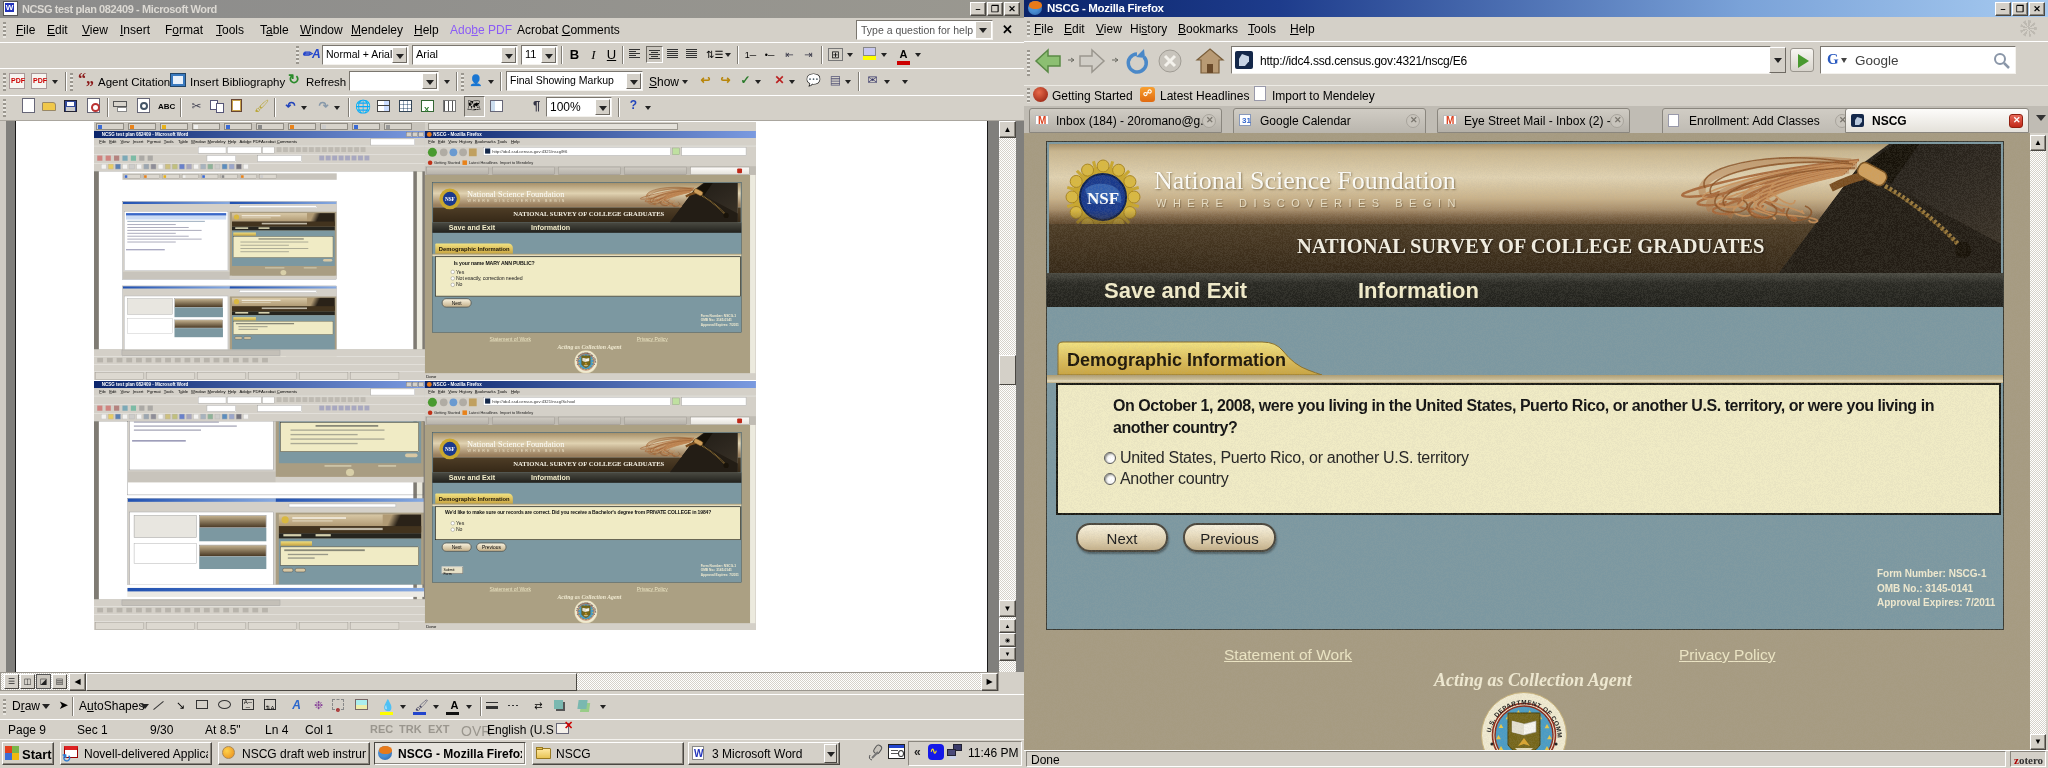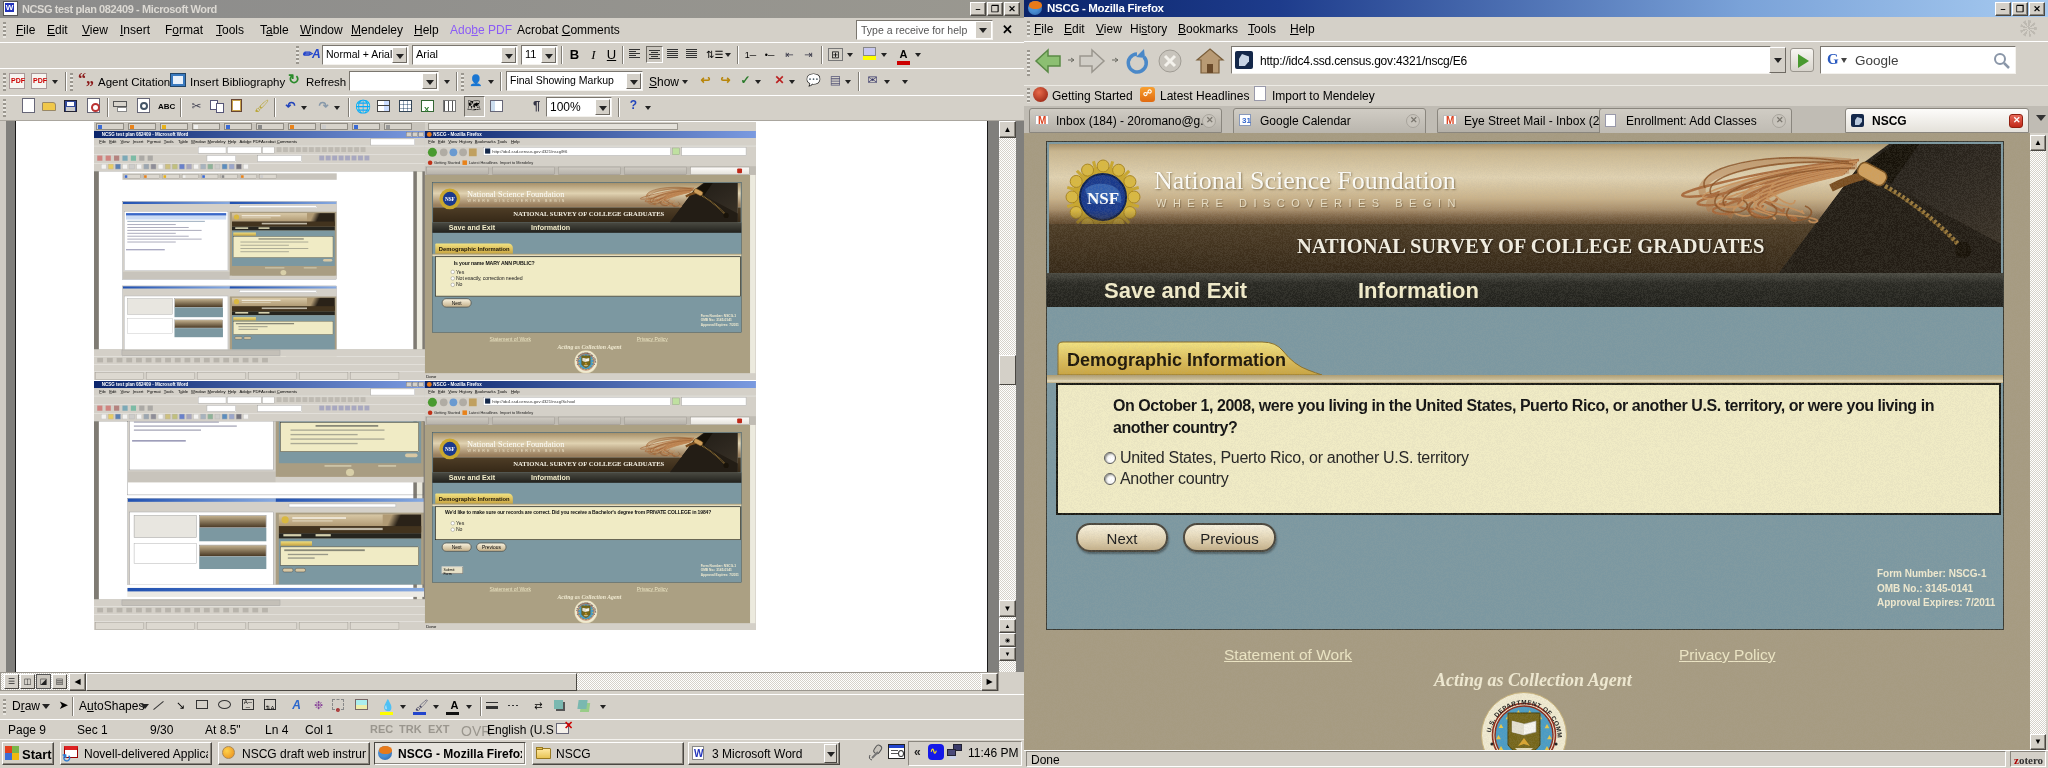--- a/index.html
+++ b/index.html
@@ -31,21 +31,21 @@
 <div class="a" style="left:120px;top:23px;font-size:12px;color:#000;white-space:nowrap"><u>I</u>nsert</div>
 <div class="a" style="left:165px;top:23px;font-size:12px;color:#000;white-space:nowrap">F<u>o</u>rmat</div>
 <div class="a" style="left:216px;top:23px;font-size:12px;color:#000;white-space:nowrap"><u>T</u>ools</div>
 <div class="a" style="left:260px;top:23px;font-size:12px;color:#000;white-space:nowrap">T<u>a</u>ble</div>
 <div class="a" style="left:300px;top:23px;font-size:12px;color:#000;white-space:nowrap"><u>W</u>indow</div>
 <div class="a" style="left:351px;top:23px;font-size:12px;color:#000;white-space:nowrap"><u>M</u>endeley</div>
 <div class="a" style="left:414px;top:23px;font-size:12px;color:#000;white-space:nowrap"><u>H</u>elp</div>
 <div class="a" style="left:450px;top:23px;font-size:12px;color:#8b5cf6;white-space:nowrap">Ado<u>b</u>e PDF</div>
 <div class="a" style="left:517px;top:23px;font-size:12px;color:#000;white-space:nowrap">Acrobat <u>C</u>omments</div>
 <div class="a white" style="left:856px;top:20px;width:137px;height:20px">
-    <span style="position:absolute;left:4px;top:3px;font-size:10.5px;color:#555;white-space:nowrap">Type a receive for help</span>
+    <span style="position:absolute;left:4px;top:3px;font-size:10.5px;color:#555;white-space:nowrap">Type a question for help</span>
     <div class="a" style="right:1px;top:1px;bottom:1px;width:15px;background:#d4d0c8">
       <div style="position:absolute;left:3px;top:6px;border:4px solid transparent;border-top:5px solid #222"></div>
     </div>
   </div>
 <div class="a" style="left:1002px;top:22px;font-size:13px;font-weight:bold;color:#000">✕</div>
 <div class="a" style="left:0;top:42px;width:1024px;height:26px;background:#d4d0c8;border-top:1px solid #fff"></div>
 <div class="grip" style="left:296px;top:46px;height:18px"></div>
 <div class="ic" style="left:302px;top:46px;width:17px;height:17px"><span style="color:#2244cc;font-weight:bold;font-style:italic">✏A</span></div>
 <div class="a white" style="left:322px;top:45px;width:87px;height:20px">
     <span style="position:absolute;left:3px;top:2px;font-size:10.5px;white-space:nowrap">Normal + Arial,</span>
@@ -1231,21 +1231,21 @@
 <div class="a" style="left:1437px;top:108px;width:193px;height:25px;background:linear-gradient(#d0ccc4,#b4b0a8);border:1px solid #8a867e;border-radius:3px 3px 0 0">
     <div class="a" style="left:5px;top:4px;width:16px;height:16px">
       <div style="width:14px;height:10px;margin-top:2px;background:#fff;border:1px solid #bbb"></div>
       <b style="position:absolute;left:3px;top:2px;color:#d42;font-size:10px">M</b>
     </div>
     <span class="a" style="left:26px;top:5px;font-size:12px;font-weight:normal;white-space:nowrap">Eye Street Mail - Inbox (2) -...</span>
     <div class="a" style="right:5px;top:5px;width:14px;height:14px;background:#c8c4bc;border-radius:7px;border:1px solid #a8a49c">
       <span style="position:absolute;left:3px;top:0;color:#7a766e;font-size:9px;font-weight:bold">✕</span>
     </div>
   </div>
-<div class="a" style="left:1599px;top:108px;width:193px;height:41px;background:linear-gradient(#d0ccc4,#b4b0a8);border:1px solid #8a867e;border-radius:3px 3px 0 0">
+<div class="a" style="left:1662px;top:108px;width:193px;height:41px;background:linear-gradient(#d0ccc4,#b4b0a8);border:1px solid #8a867e;border-radius:3px 3px 0 0">
     <div class="a" style="left:5px;top:4px;width:16px;height:16px">
       <div style="width:11px;height:13px;margin-top:1px;background:#fff;border:1px solid #99a"></div>
     </div>
     <span class="a" style="left:26px;top:5px;font-size:12px;font-weight:normal;white-space:nowrap">Enrollment: Add Classes</span>
     <div class="a" style="right:5px;top:5px;width:14px;height:14px;background:#c8c4bc;border-radius:7px;border:1px solid #a8a49c">
       <span style="position:absolute;left:3px;top:0;color:#7a766e;font-size:9px;font-weight:bold">✕</span>
     </div>
   </div>
 <div class="a" style="left:1845px;top:108px;width:184px;height:25px;background:linear-gradient(#fdfcfa,#e4e1da);border:1px solid #8a867e;border-radius:3px 3px 0 0">
     <div class="a" style="left:5px;top:4px;width:16px;height:16px">

